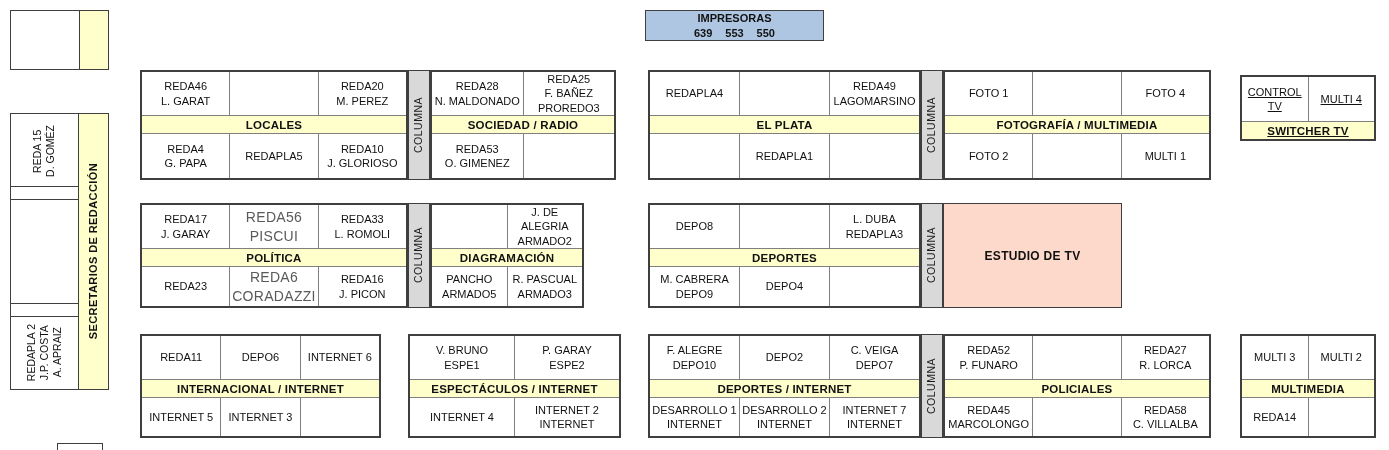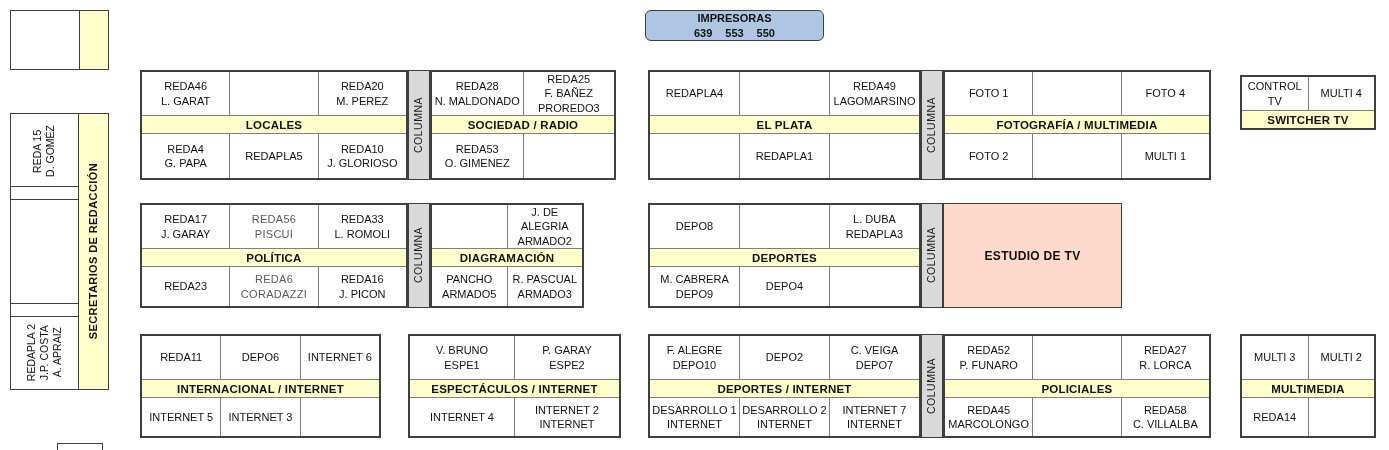--- a/index.html
+++ b/index.html
@@ -16,21 +16,21 @@
   }
   .trow{display:flex;flex:1 1 auto;min-height:0;}
   .rtop{height:43px;flex:0 0 auto;}
   .rbot{flex:1 1 auto;}
   .cell{
     flex:1 1 0;display:flex;align-items:center;justify-content:center;
     text-align:center;white-space:pre-line;font-size:11px;line-height:1.3;
     border-right:1px solid #7f7f7f;overflow:hidden;
   }
   .cell:last-child{border-right:none;}
-  .cell.alt{font-size:11px;color:#5a5a5a;letter-spacing:.3px;}
+  .cell.alt{font-size:14px;color:#5a5a5a;letter-spacing:.3px;}
   .band{
     flex:0 0 auto;height:17px;background:#ffffcc;
     border-top:1px solid #7f7f7f;border-bottom:1px solid #7f7f7f;
     display:flex;align-items:center;justify-content:center;
     font-weight:bold;font-size:11.5px;letter-spacing:.2px;white-space:pre;
   }
   .band.bottom{border-bottom:none;}
   
   .pillar{
     position:absolute;box-sizing:border-box;width:22px;background:#d9d9d9;
@@ -74,21 +74,21 @@
 </head>
 <body>
 
 <div id="stage">
 
   <div class="splitbox" style="left:10px;top:10px;width:99px;height:60px;">
     <div class="w"></div>
     <div class="y"></div>
   </div>
 
-  <div class="printer" style="left:645px;top:10px;width:179px;height:31px;border-radius:6px;">
+  <div class="printer" style="left:645px;top:10px;width:179px;height:31px;">
     <div>IMPRESORAS</div>
     <div class="nums">639 553 550</div>
   </div>
 
   <div class="ystrip" style="left:78px;top:113px;width:31px;height:277px;">
     <span class="vtext">SECRETARIOS DE REDACCIÓN</span>
   </div>
   <div class="lbox" style="left:10px;top:113px;width:69px;height:75px;">
     <span class="vtext">REDA 15
 D. GOMÉZ</span>
@@ -167,21 +167,21 @@
       <div class="cell">FOTO 4</div>
     </div>
     <div class="band">FOTOGRAFÍA / MULTIMEDIA</div>
     <div class="trow rbot">
       <div class="cell">FOTO 2</div>
       <div class="cell"></div>
       <div class="cell">MULTI 1</div>
     </div>
   </div>
 
-  <div class="dtable" style="left:1240px;top:75px;width:136px;height:55px;">
+  <div class="dtable" style="left:1240px;top:75px;width:136px;height:66px;text-decoration:underline;">
     <div class="trow">
       <div class="cell">CONTROL TV</div>
       <div class="cell">MULTI 4</div>
     </div>
     <div class="band bottom">SWITCHER TV</div>
   </div>
 
   <div class="dtable" style="left:140px;top:203px;width:268px;height:105px;">
     <div class="trow rtop">
       <div class="cell">REDA17

